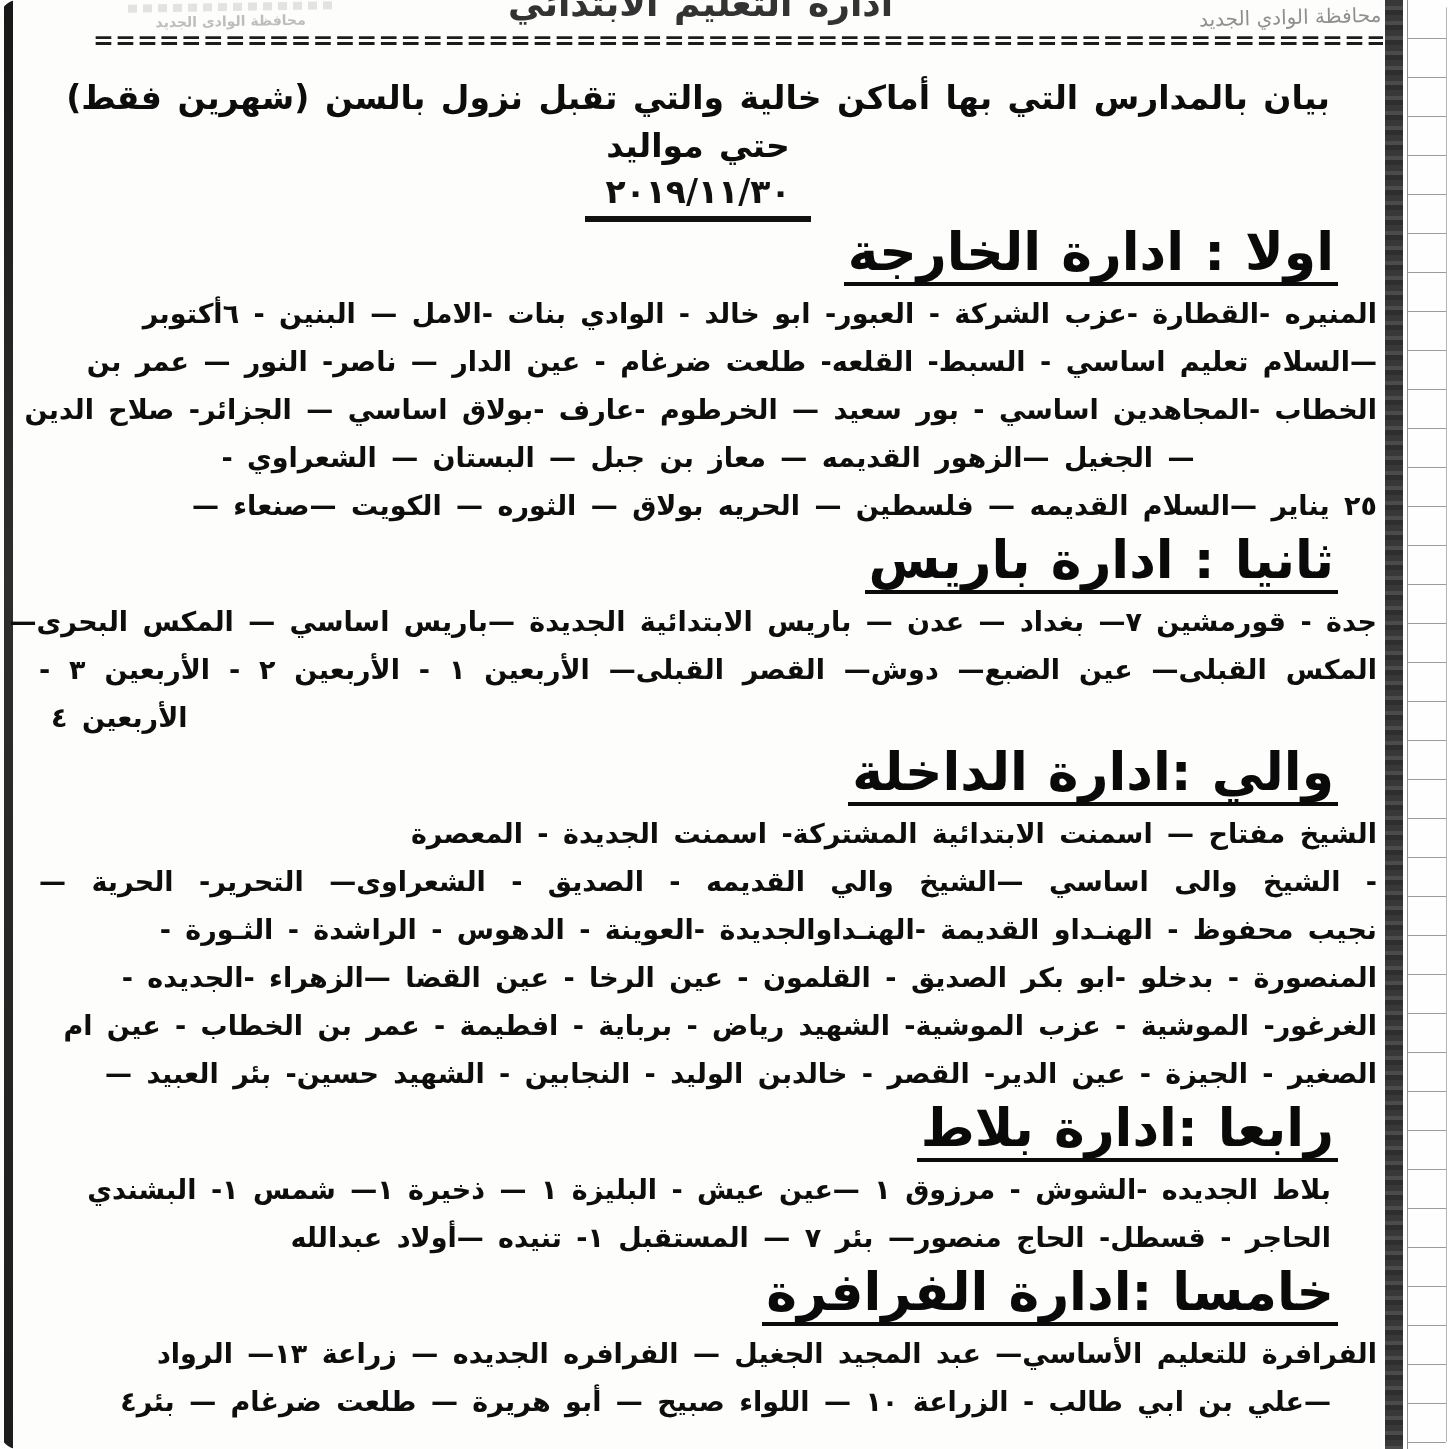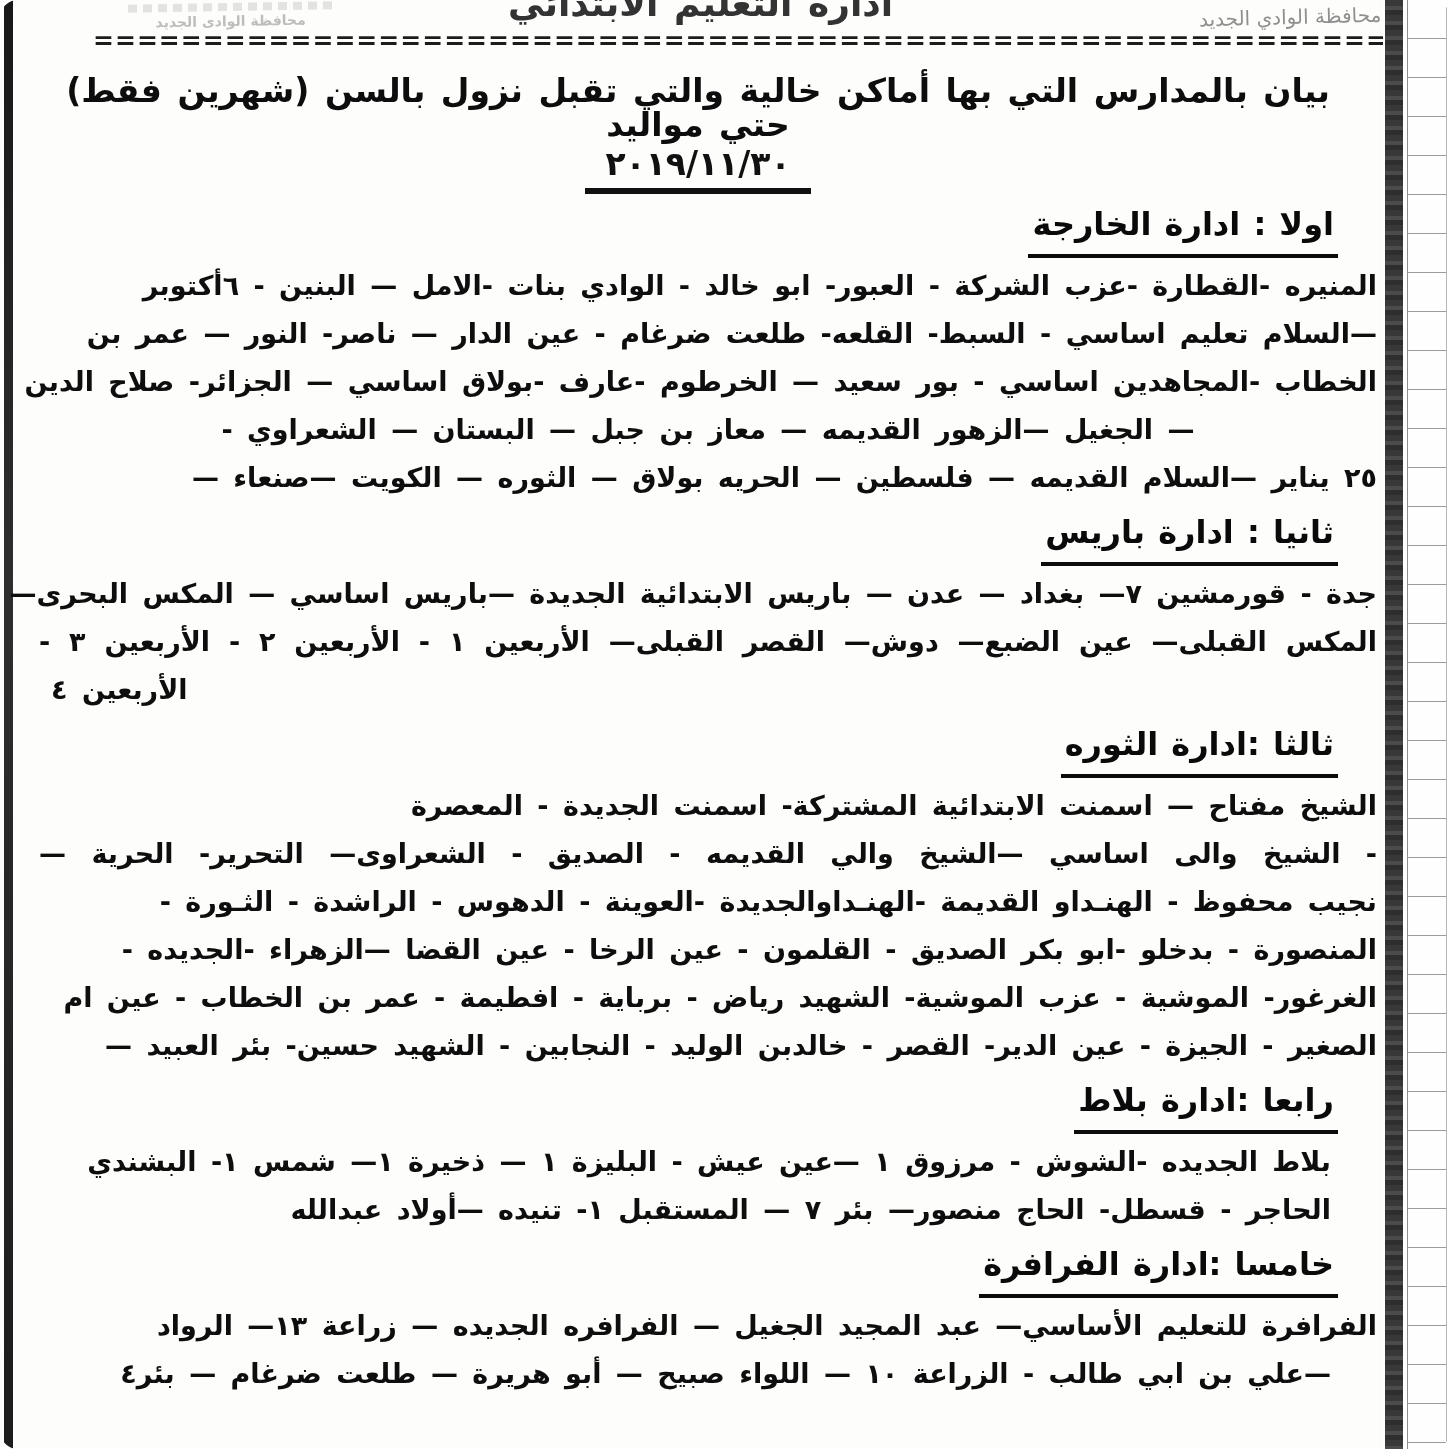--- a/index.html
+++ b/index.html
@@ -44,32 +44,32 @@
   .gov {
     position:absolute; top:5px; right:2px; color:#8f8f8f;
     font-size:20px; transform:rotate(-1.5deg); font-weight:normal;
   }
   .separator {
     direction:ltr; margin:30px 0 0 0; padding-left:80px;
     white-space:nowrap; overflow:hidden; height:24px; line-height:22px;
     font-size:25px; font-weight:bold; color:#1c1c1c; letter-spacing:1px;
   }
   .title-block { margin-top:20px; text-align:center; padding:0 40px; }
-  .title-line { font-size:33px; font-weight:bold; line-height:34px; word-spacing:4px; color:#0d0d0d; }
+  .title-line { font-size:33px; font-weight:bold; line-height:48px; word-spacing:4px; color:#0d0d0d; }
   .title-date-wrap { margin-top:2px; height:46px; }
   .title-date {
     display:inline-block; font-size:33px; font-weight:bold;
     border-bottom:6px solid #111; padding:0 20px 5px;
   }
   
   .sections { margin-top:10px; }
   .admin-section { margin-top:6px; }
   .heading-row { text-align:right; padding-right:45px; line-height:48px; margin-bottom:4px; }
   .heading-text {
-    display:inline-block; font-size:32px; font-weight:bold; color:#0a0a0a;
+    display:inline-block; font-size:52px; font-weight:bold; color:#0a0a0a;
     border-bottom:4px solid #0c0c0c; padding:0 4px 6px; word-spacing:2px;
   }
   .school-line {
     font-size:27px; font-weight:bold; line-height:48px;
     text-align:right; padding:0 6px; word-spacing:5px; color:#0e0e0e;
     white-space:nowrap; overflow:visible;margin-left:20px;
   }
   .school-line.center { text-align:center; }
   .school-line.align-left { text-align:left; padding-left:18px; }
   .school-line.justify-last { white-space:normal; text-align:justify; text-align-last:justify; }
@@ -106,21 +106,21 @@
           <div class="school-line center">— الجغيل —الزهور القديمه — معاز بن جبل — البستان — الشعراوي -</div>
           <div class="school-line">٢٥ يناير —السلام القديمه — فلسطين — الحريه بولاق — الثوره — الكويت —صنعاء —</div>
         </section>
         <section class="admin-section">
           <h2 class="heading-row"><span class="heading-text">ثانيا : ادارة باريس</span></h2>
           <div class="school-line">جدة - قورمشين ٧— بغداد — عدن — باريس الابتدائية الجديدة —باريس اساسي — المكس البحرى—</div>
           <div class="school-line justify-last">المكس القبلى— عين الضبع— دوش— القصر القبلى— الأربعين ١ - الأربعين ٢ - الأربعين ٣ -</div>
           <div class="school-line align-left">الأربعين ٤</div>
         </section>
         <section class="admin-section">
-          <h2 class="heading-row"><span class="heading-text">ثالثا :ادارة الثوره</span></h2>
+          <h2 class="heading-row"><span class="heading-text">والي :ادارة الداخلة</span></h2>
           <div class="school-line">الشيخ مفتاح — اسمنت الابتدائية  المشتركة- اسمنت الجديدة - المعصرة</div>
           <div class="school-line justify-last">- الشيخ والى اساسي —الشيخ والي القديمه - الصديق - الشعراوى— التحرير- الحرية —</div>
           <div class="school-line">نجيب محفوظ - الهنـداو القديمة -الهنـداوالجديدة -العوينة -  الدهوس - الراشدة - الثـورة -</div>
           <div class="school-line">المنصورة - بدخلو -ابو بكر الصديق - القلمون - عين الرخا - عين القضا —الزهراء -الجديده -</div>
           <div class="school-line">الغرغور- الموشية - عزب الموشية- الشهيد رياض - برباية - افطيمة -  عمر بن الخطاب - عين ام</div>
           <div class="school-line">الصغير -  الجيزة - عين الدير- القصر - خالدبن الوليد -  النجابين -  الشهيد حسين- بئر العبيد —</div>
         </section>
         <section class="admin-section">
           <h2 class="heading-row"><span class="heading-text">رابعا :ادارة بلاط</span></h2>
           <div class="school-line indent">بلاط الجديده -الشوش  - مرزوق ١ —عين عيش - البليزة ١ — ذخيرة ١— شمس ١- البشندي</div>

